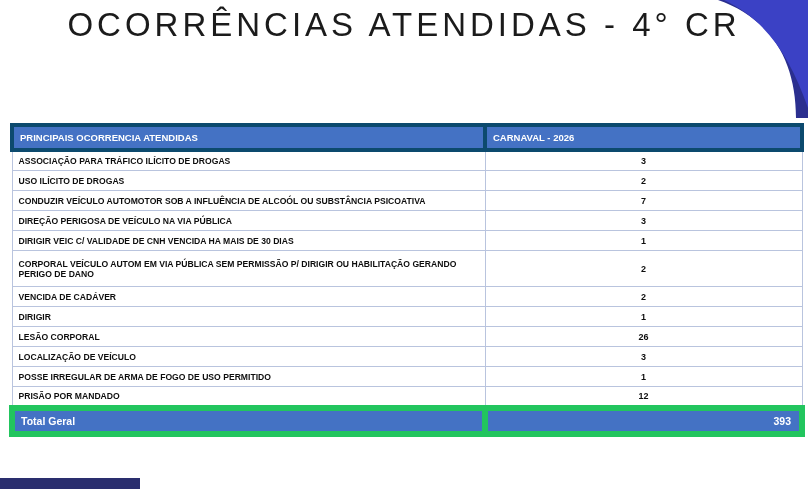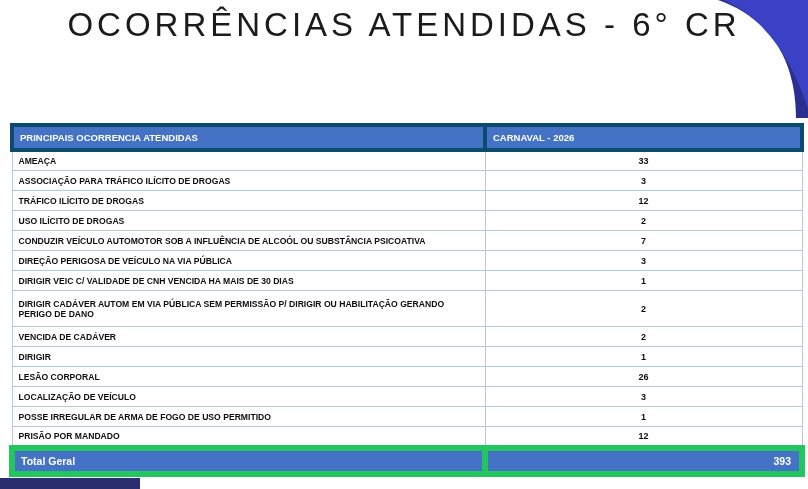--- a/index.html
+++ b/index.html
@@ -119,65 +119,57 @@
 
 <div class="corner-deco">
   <svg width="130" height="118" viewBox="0 0 130 118" xmlns="http://www.w3.org/2000/svg">
     <path d="M130 0 L130 118 L118 118 C118 60 92 18 40 0 Z" fill="#2b2f8f"></path>
     <path d="M130 0 L130 108 C112 56 88 20 46 0 Z" fill="#3b41c5"></path>
   </svg>
 </div>
 
 <div class="bottom-deco"></div>
 
-<div class="title">OCORRÊNCIAS ATENDIDAS - 6° CR</div>
+<div class="title">OCORRÊNCIAS ATENDIDAS - 4° CR</div>
 
 <div class="table-wrap">
   <table>
     <colgroup>
       <col class="c1">
       <col class="c2">
     </colgroup>
     <thead>
       <tr>
         <th class="h1">PRINCIPAIS OCORRENCIA ATENDIDAS</th>
         <th class="h2">CARNAVAL - 2026</th>
       </tr>
     </thead>
     <tbody>
       <tr>
-        <td>AMEAÇA</td>
-        <td class="val">33</td>
-      </tr>
-      <tr>
         <td>ASSOCIAÇÃO PARA TRÁFICO ILÍCITO DE DROGAS</td>
         <td class="val">3</td>
       </tr>
       <tr>
-        <td>TRÁFICO ILÍCITO DE DROGAS</td>
-        <td class="val">12</td>
-      </tr>
-      <tr>
         <td>USO ILÍCITO DE DROGAS</td>
         <td class="val">2</td>
       </tr>
       <tr>
         <td>CONDUZIR VEÍCULO AUTOMOTOR SOB A INFLUÊNCIA DE ALCOÓL OU SUBSTÂNCIA PSICOATIVA</td>
         <td class="val">7</td>
       </tr>
       <tr>
         <td>DIREÇÃO PERIGOSA DE VEÍCULO NA VIA PÚBLICA</td>
         <td class="val">3</td>
       </tr>
       <tr>
         <td>DIRIGIR VEIC C/ VALIDADE DE CNH VENCIDA HA MAIS DE 30 DIAS</td>
         <td class="val">1</td>
       </tr>
       <tr class="tall">
-        <td>DIRIGIR CADÁVER AUTOM EM VIA PÚBLICA SEM PERMISSÃO P/ DIRIGIR OU HABILITAÇÃO GERANDO PERIGO DE DANO</td>
+        <td>CORPORAL VEÍCULO AUTOM EM VIA PÚBLICA SEM PERMISSÃO P/ DIRIGIR OU HABILITAÇÃO GERANDO PERIGO DE DANO</td>
         <td class="val">2</td>
       </tr>
       <tr>
         <td>VENCIDA DE CADÁVER</td>
         <td class="val">2</td>
       </tr>
       <tr>
         <td>DIRIGIR</td>
         <td class="val">1</td>
       </tr>

